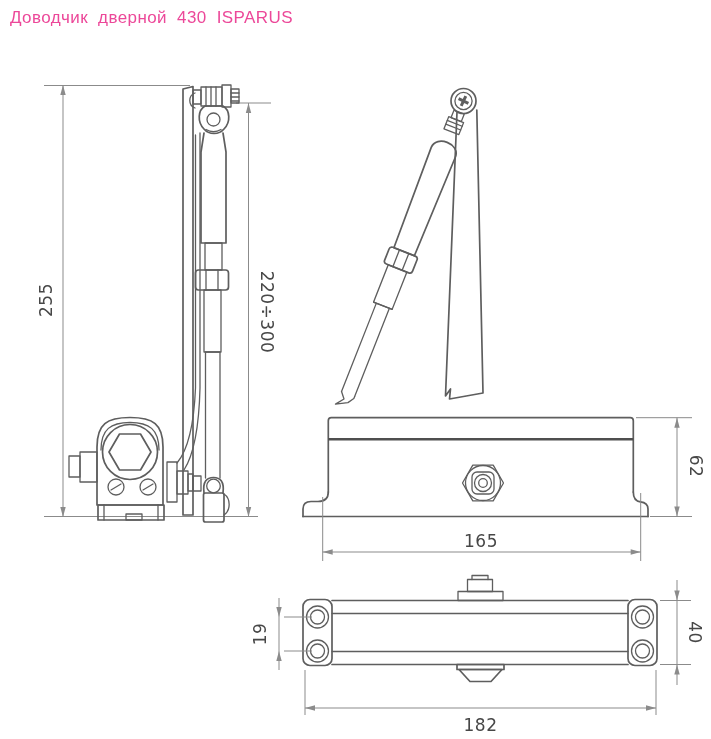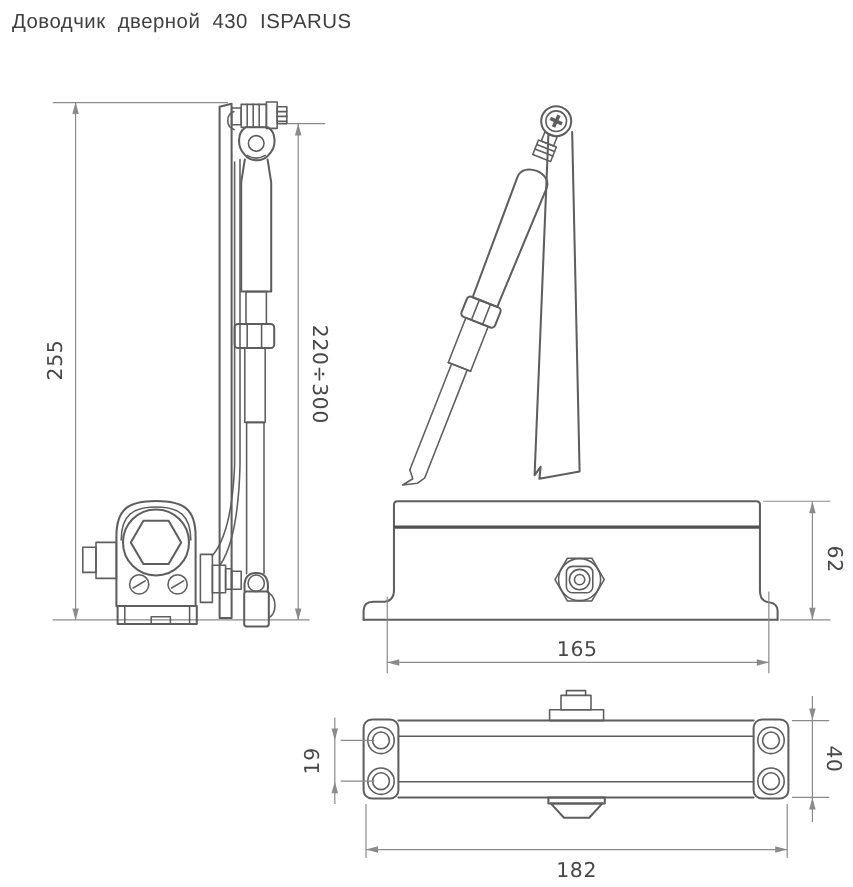--- a/index.html
+++ b/index.html
@@ -1,19 +1,19 @@
 <!DOCTYPE html>
 <html><head>
 <meta charset="utf-8">
 <style>
   html,body{margin:0;padding:0;background:#ffffff;}
   #page{position:relative;width:711px;height:739px;background:#ffffff;overflow:hidden;
         font-family:"Liberation Sans",sans-serif;}
   #title{position:absolute;left:10px;top:8px;font-size:17px;letter-spacing:.4px;
-         word-spacing:5px;color:#404040;font-family:"Liberation Sans",sans-serif;}
+         word-spacing:5px;color:#ec4899;font-family:"Liberation Sans",sans-serif;}
   svg{position:absolute;left:0;top:0;}
   .ln   {stroke:#5e5e5e;stroke-width:1.7;fill:none;stroke-linejoin:round;stroke-linecap:round;}
   .ln2  {stroke:#5e5e5e;stroke-width:1.3;fill:none;stroke-linejoin:round;stroke-linecap:round;}
   .thick{stroke:#4f4f4f;stroke-width:2.6;fill:none;}
   .dim  {stroke:#8b8b8b;stroke-width:1;fill:none;}
   .arr  {fill:#8b8b8b;stroke:none;}
   .dtxt {font-family:"DejaVu Sans",sans-serif;font-size:17px;fill:#474747;letter-spacing:.5px;}
 </style>
 </head>
 <body>

